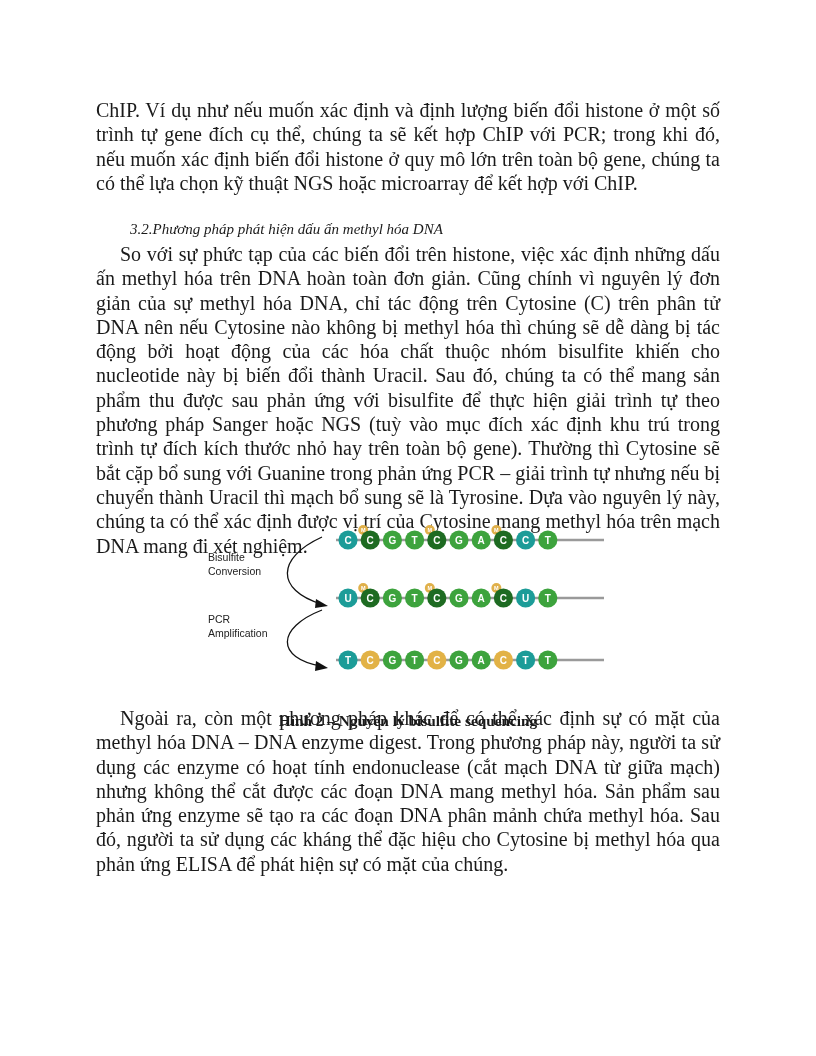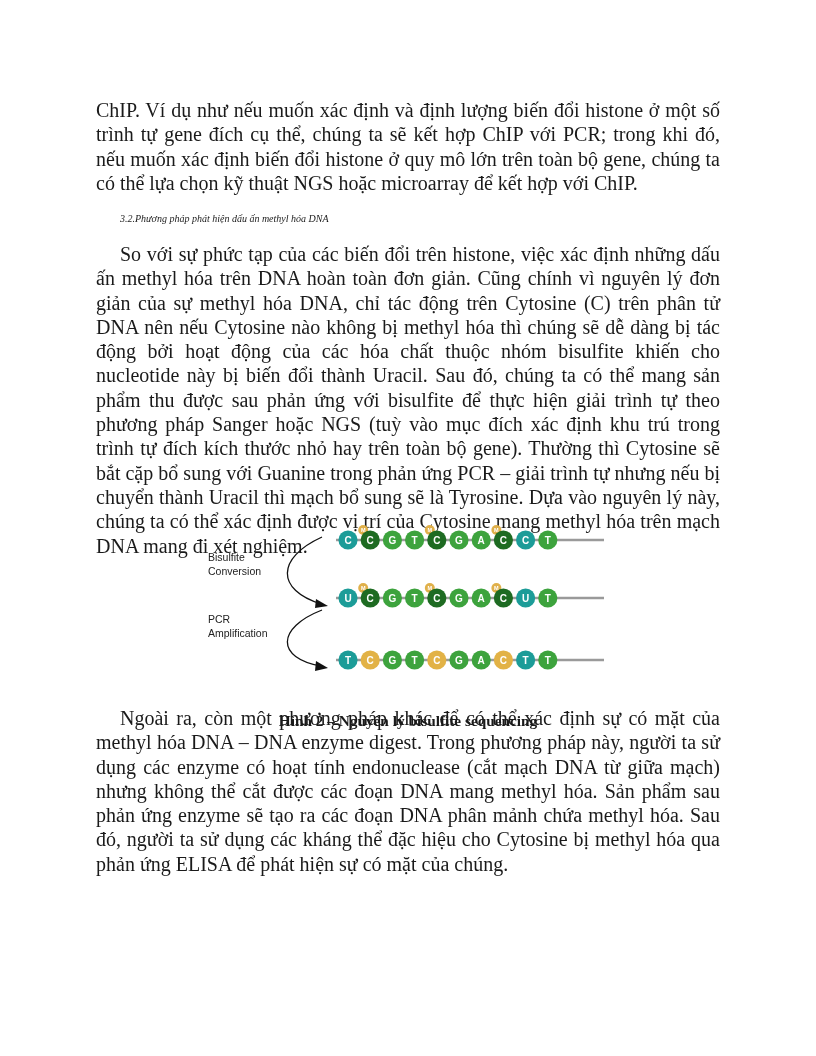--- a/index.html
+++ b/index.html
@@ -2,21 +2,21 @@
 <html><head>
 <meta charset="utf-8">
 <style>
   html, body { margin: 0; padding: 0; background: #ffffff; }
   body { width: 816px; height: 1056px; position: relative; overflow: hidden;
          font-family: "Liberation Serif", "DejaVu Serif", serif; color: #1a1a1a; }
   .page { position: absolute; left: 96px; top: 0; width: 624px; }
   .p { font-size: 20px; line-height: 24.3px; text-align: justify; margin: 0; }
   .indent { text-indent: 24px; }
   #p1 { position: absolute; top: 98px; left: 0; width: 624px; }
-  #h32 { position: absolute; top: 207px; left: 24px; font-style: italic; font-size: 10px; line-height: 24px; margin: 0; }
+  #h32 { position: absolute; top: 207px; left: 24px; font-style: italic; font-size: 15px; line-height: 24px; margin: 10px; }
   #p2 { position: absolute; top: 242px; left: 0; width: 624px; }
   #fig { position: absolute; top: 500px; left: 110px; width: 420px; height: 180px; }
   #caption { position: absolute; top: 712px; left: 0; width: 624px; text-align: center; font-weight: bold; font-size: 15.3px; margin: 0; }
   #p3 { position: absolute; top: 706px; left: 0; width: 624px; }
   svg text { font-family: "Liberation Sans", "DejaVu Sans", sans-serif; }
 </style>
 </head>
 <body>
 
 <div class="page">

